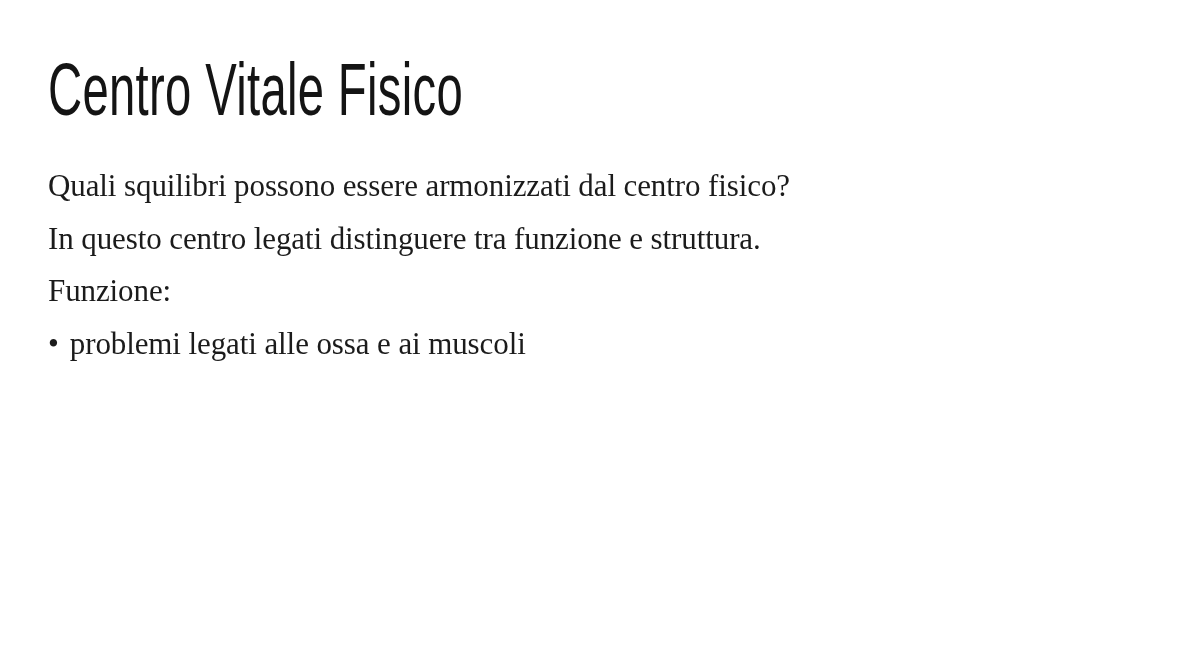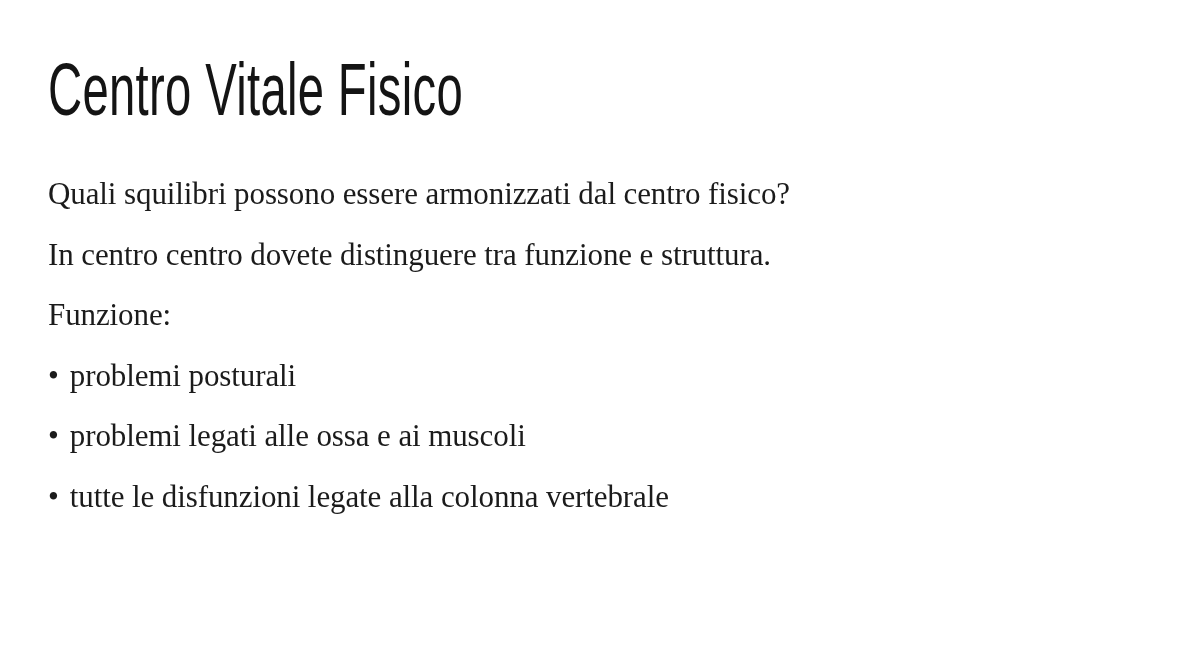--- a/index.html
+++ b/index.html
@@ -32,43 +32,41 @@
   .content {
     position: absolute;
     left: 48px;
     top: 160px;
     width: 1100px;
     font-size: 31px;
     line-height: 52.5px;
     color: #1b1b1b;
     letter-spacing: -0.1px;
   }
-  .line { white-space: nowrap; margin-top: 8px; }
+  .line { white-space: nowrap; }
   .bullet {
     display: inline-block;
     margin-right: 11px;
   }
 </style>
 </head>
 <body>
 
 <div class="slide">
 
   <h1 class="title"><span class="condense">Centro Vitale Fisico</span></h1>
 
   <div class="content">
 
     <div class="line"><span>Quali squilibri possono essere armonizzati dal centro fisico?</span></div>
 
-    <div class="line"><span>In centro centro dovete distinguere tra funzione e struttura.</span></div>
+    <div class="line"><span>In questo centro legati distinguere tra funzione e struttura.</span></div>
 
 
 
     <div class="line"><span>Funzione:</span></div>
 
-    <div class="line"><span class="bullet">•</span><span>problemi posturali</span></div>
 
     <div class="line"><span class="bullet">•</span><span>problemi legati alle ossa e ai muscoli</span></div>
 
-    <div class="line"><span class="bullet">•</span><span>tutte le disfunzioni legate alla colonna vertebrale</span></div>
 
   </div>
 </div>
 
 </body></html>

